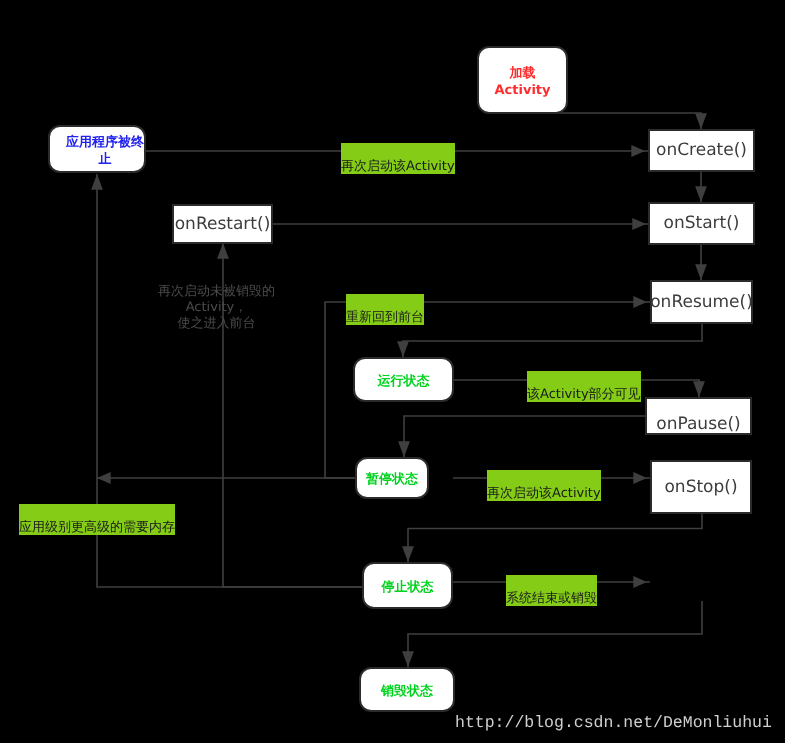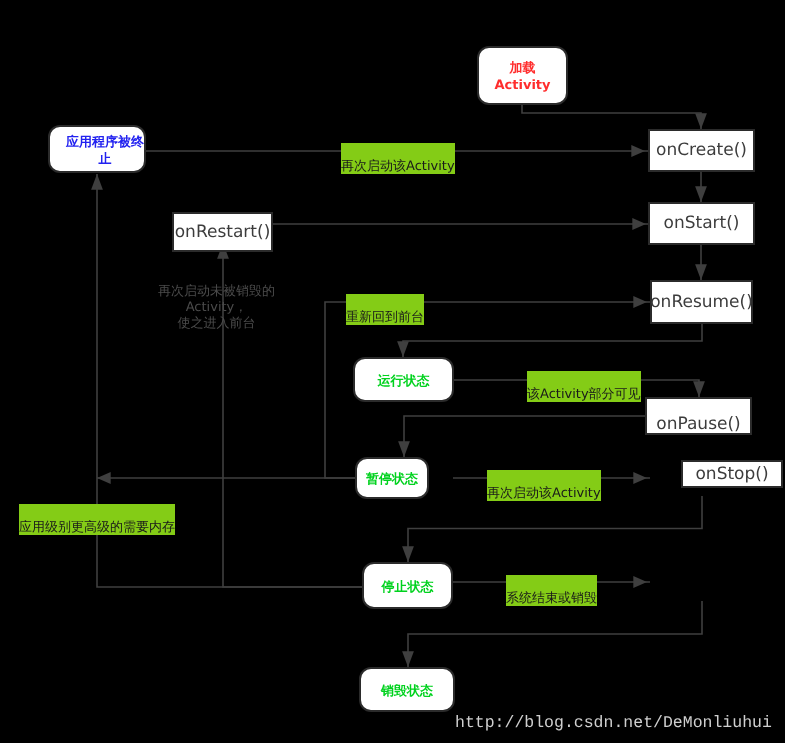--- a/index.html
+++ b/index.html
@@ -88,38 +88,38 @@
       <g>
         <polyline points="362,587 97,587 97,174" fill="none" stroke="#3f3f3f" stroke-width="1.6"></polyline>
         <polygon points="91.1,189.8 102.9,189.8 97,174" fill="#3f3f3f"></polygon>
       </g>
       <g>
         <polyline points="355,478 97,478" fill="none" stroke="#3f3f3f" stroke-width="1.6"></polyline>
         <polygon points="110.7,472.1 110.7,483.9 97,478" fill="#3f3f3f"></polygon>
       </g>
     </svg>
 
-  <div class="node state" style="left: 477px; top: 46px; width: 91px; height: 59px; color: rgb(255, 45, 45);">
+  <div class="node state" style="left: 477px; top: 46px; width: 91px; height: 68px; color: rgb(255, 45, 45);">
     <div class="nlabel">
         <div>加载</div>
         <div>Activity</div>
       </div>
   </div>
   <div class="node state" style="left: 48px; top: 125px; width: 98px; height: 48px; color: rgb(34, 34, 240); justify-content: flex-end;">
     <div class="nlabel">
         <div>应用程序被终</div>
         <div>止</div>
       </div>
   </div>
   <div class="node proc" style="left: 648px; top: 129px; width: 107px; height: 43px;">
     <div class="nlabel">
         <div>onCreate()</div>
       </div>
   </div>
-  <div class="node proc" style="left: 172px; top: 212px; width: 101px; height: 40px;">
+  <div class="node proc" style="left: 172px; top: 204px; width: 101px; height: 40px;">
     <div class="nlabel">
         <div>onRestart()</div>
       </div>
   </div>
   <div class="node proc" style="left: 648px; top: 202px; width: 107px; height: 43px;">
     <div class="nlabel">
         <div>onStart()</div>
       </div>
   </div>
   <div class="node proc" style="left: 650px; top: 280px; width: 103px; height: 44px;">
@@ -135,21 +135,21 @@
   <div class="node proc" style="left: 645px; top: 397px; width: 107px; height: 38px; align-items: flex-end;">
     <div class="nlabel">
         <div>onPause()</div>
       </div>
   </div>
   <div class="node state" style="left: 355px; top: 457px; width: 74px; height: 42px; color: rgb(0, 210, 30); text-align: center;">
     <div class="nlabel">
         <div>暂停状态</div>
       </div>
   </div>
-  <div class="node proc" style="left: 650px; top: 460px; width: 102px; height: 28px; margin-left: 31px;">
+  <div class="node proc" style="left: 650px; top: 460px; width: 102px; height: 54px;">
     <div class="nlabel">
         <div>onStop()</div>
       </div>
   </div>
   <div class="node state" style="left: 362px; top: 562px; width: 91px; height: 47px; color: rgb(0, 210, 30);">
     <div class="nlabel">
         <div>停止状态</div>
       </div>
   </div>
   <div class="node state" style="left: 359px; top: 667px; width: 96px; height: 45px; color: rgb(0, 210, 30);">

